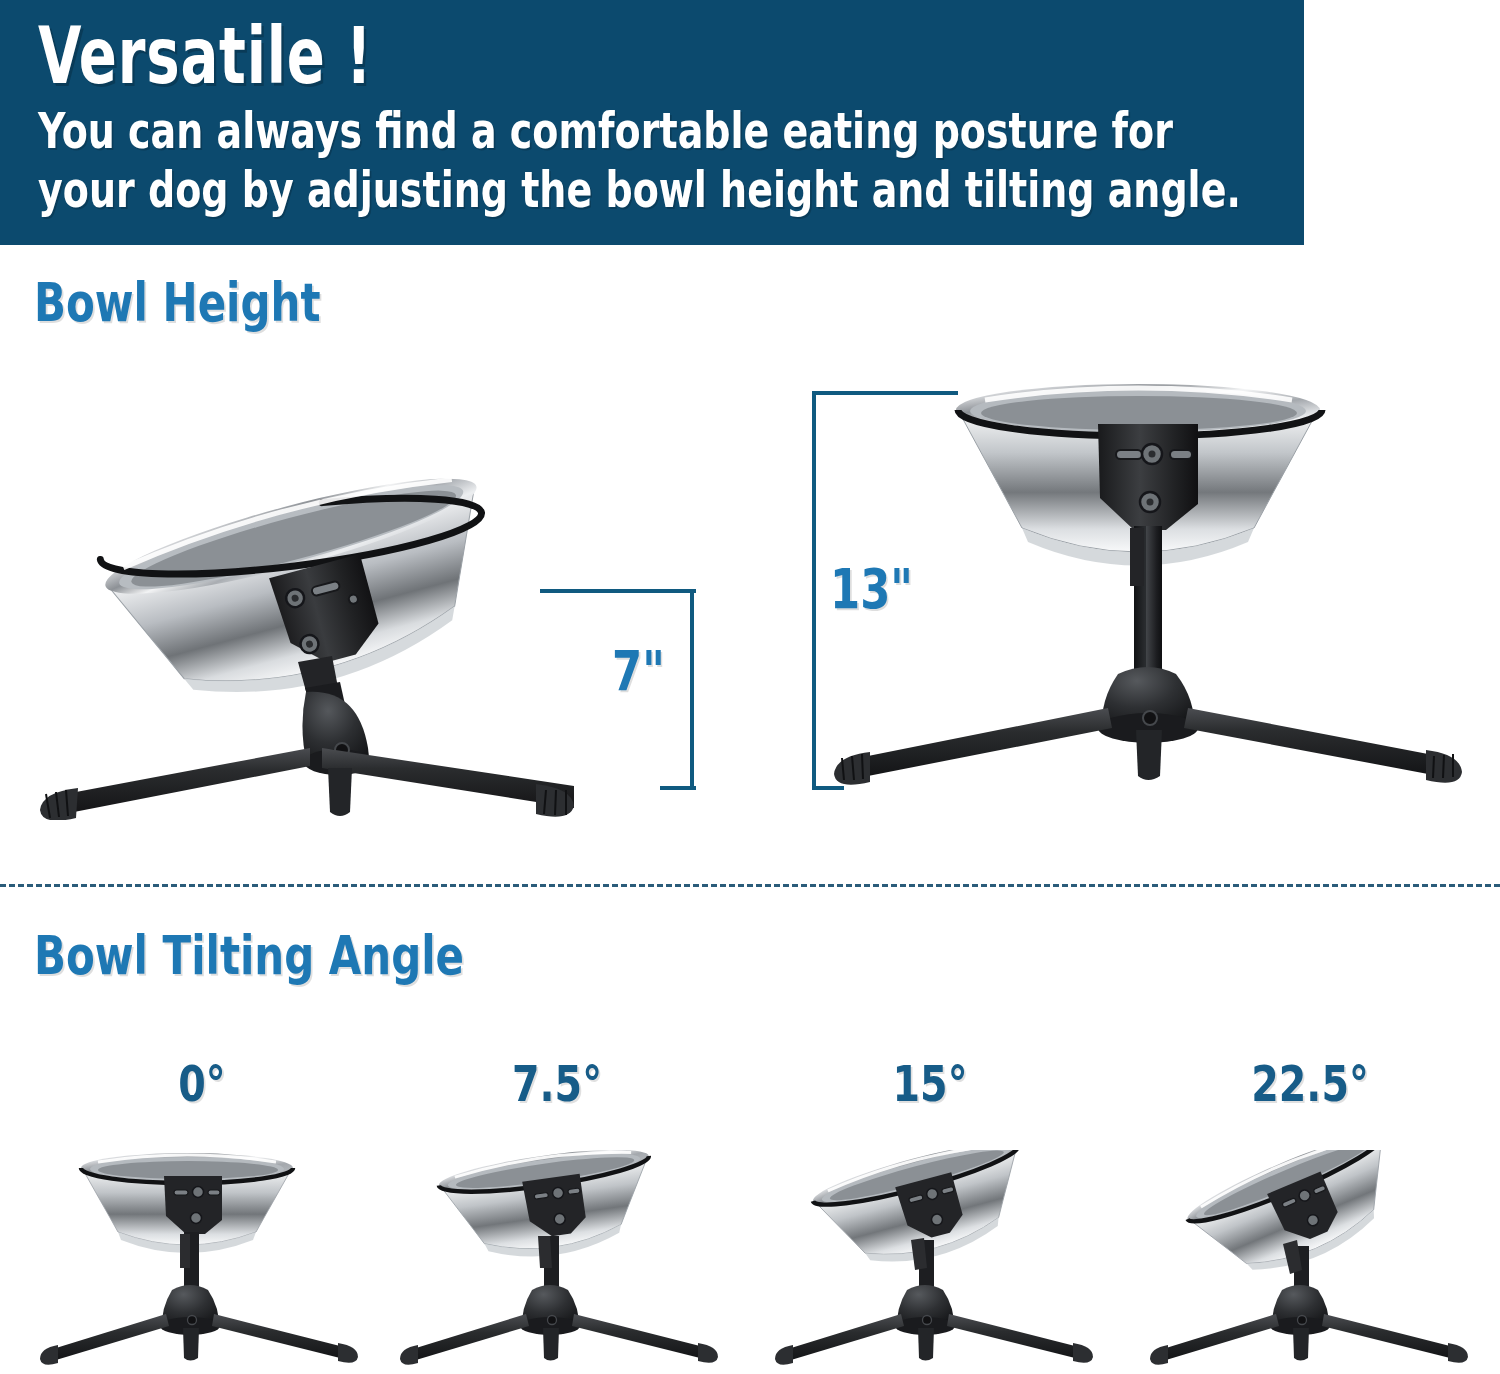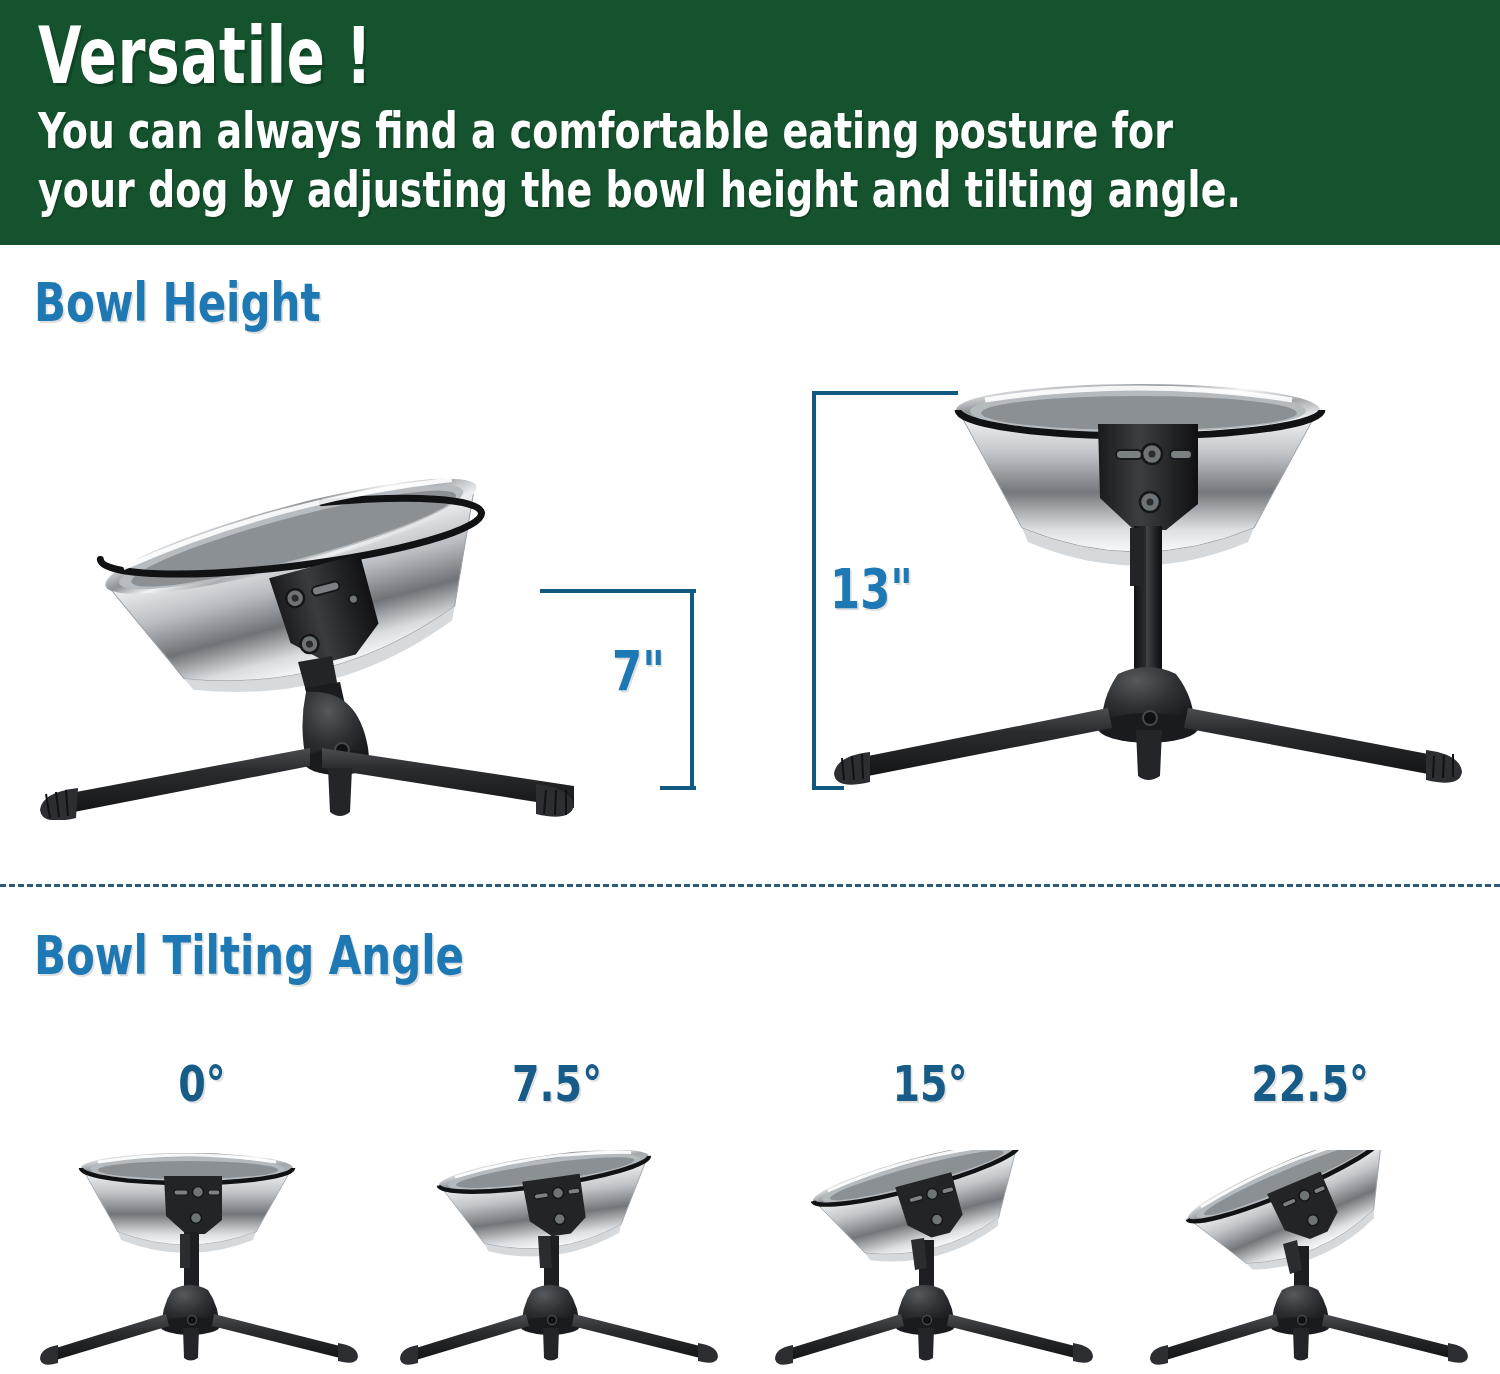--- a/index.html
+++ b/index.html
@@ -3,22 +3,22 @@
 <meta charset="utf-8">
 <style>
   html,body{margin:0;padding:0;background:#fff;}
   body{
     width:1500px;height:1374px;position:relative;overflow:hidden;
     font-family:"Liberation Sans", sans-serif;
     background:#ffffff;
   }
   
   .header{
-    position:absolute;left:0;top:0;width:1500px;height:245px;
-    background:#14532d;
+    position:absolute;left:0;top:0;width:1304px;height:245px;
+    background:#0c4a6e;
     box-sizing:border-box;
     padding:14px 16px 0 38px;
   }
   .hl-title{
     font-family:"DejaVu Sans Condensed","Liberation Sans",sans-serif;
     font-weight:bold;
     font-size:78px;
     line-height:84px;
     letter-spacing:1px;
     color:#ffffff;

